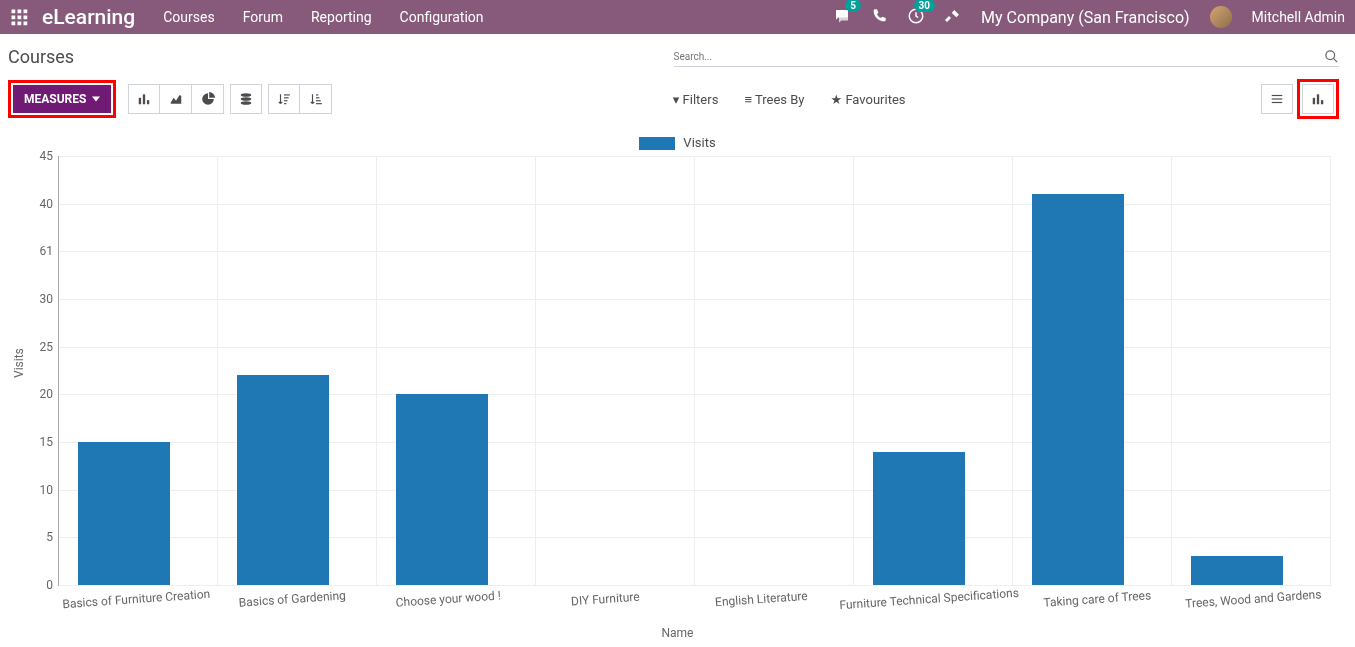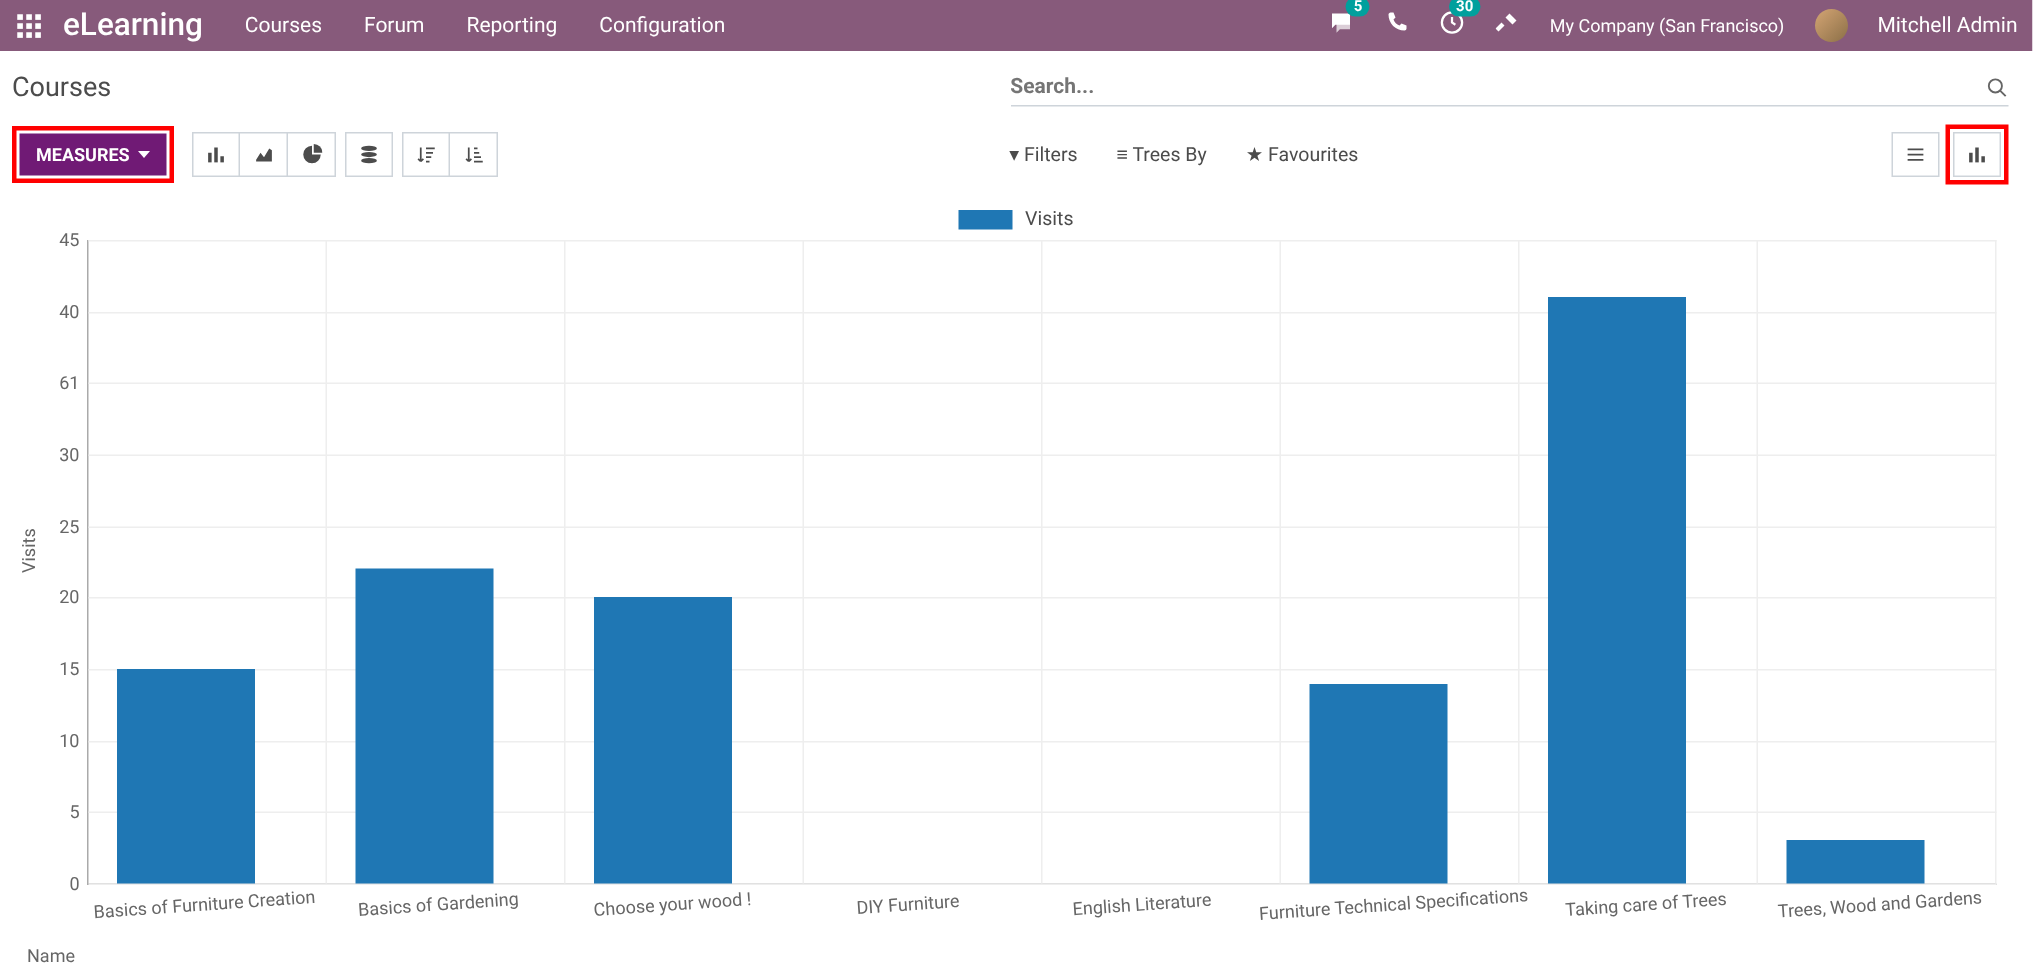--- a/index.html
+++ b/index.html
@@ -9,42 +9,42 @@
 .brand { font-size:21px; font-weight:500; margin-right:28px; }
 .nav-menu { display:flex; gap:28px; }
 .nav-menu a { color:#fff; text-decoration:none; font-size:14px; cursor:pointer; }
 .topbar-right { margin-left:auto; display:flex; align-items:center; gap:20px; }
 .ticon { position:relative; cursor:pointer; }
 .badge { position:absolute; top:-8px; right:-10px; background:#00a09d; color:#fff; font-size:10px; font-weight:700; border-radius:8px; padding:1px 5px; }
 .avatar { width:22px; height:22px; border-radius:50%; background:linear-gradient(135deg,#d4a574,#8b6f47); }
 .crumbrow { display:flex; align-items:center; padding:12px 16px 2px 8px; }
 .crumb { font-size:18px; color:#4c4c4c; }
 .searchwrap { margin-left:auto; width:50%; display:flex; align-items:center; border-bottom:1px solid #ced4da; }
-.searchwrap input { flex:1; border:none; outline:none; font-size:14px; padding:4px 0; color:#666;font-weight:bold; }
+.searchwrap input { flex:1; border:none; outline:none; font-size:10px; padding:4px 0; color:#666; }
 .toolrow { display:flex; align-items:center; padding:10px 16px 10px 8px; gap:0; }
 .measures-btn { background:#701a75; color:#fff; font-weight:700; font-size:12px; padding:7px 11px; border:none; display:flex; align-items:center; gap:6px; cursor:pointer; }
 .hl-red { border:3px solid #ff0000; padding:2px; margin-right:6px; }
 .iconbtn { width:32px; height:30px; border:1px solid #ced4da; background:#fff; display:flex; align-items:center; justify-content:center; cursor:pointer; color:#4c4c4c; }
 .iconbtn + .iconbtn { border-left:none; }
 .toolgroup { display:flex; margin-left:6px; }
 .filterbar { margin-left:auto; display:flex; gap:26px; align-items:center; font-size:13px; color:#4c4c4c; }
 .filterbar span { cursor:pointer; }
 .viewswitch { margin-left:auto; display:flex; align-items:center; }
 .chartwrap { position:relative; padding:2px 18px 10px 18px; }
 .legend { text-align:center; padding:4px 0 6px 0; font-size:13px; color:#4c4c4c; }
 .legend-swatch { display:inline-block; width:36px; height:13px; background:#1f77b4; vertical-align:middle; margin-right:8px; }
 .plot { position:relative; height:430px; margin-left:40px; margin-right:6px; border-left:1px solid #aaa; border-bottom:1px solid #aaa; }
 .grid-h { position:absolute; left:0; right:0; border-top:1px solid #eee; }
 .ytick { position:absolute; left:-32px; font-size:12px; color:#666; transform:translateY(-50%); text-align:right; width:26px; }
 .bars { position:absolute; left:0; right:0; bottom:0; top:0; display:flex; }
 .barcell { flex:1; position:relative; border-right:1px solid #eee; }
 .bar { position:absolute; bottom:0; left:12%; width:58%; background:#1f77b4; }
 .xlabels { display:flex; margin-left:40px; margin-right:6px; }
 .xlabel { flex:1; font-size:12px; color:#666; text-align:center; transform:rotate(-4deg); padding-top:6px; white-space:nowrap; }
-.axistitle-x { text-align:left; font-size:12px; color:#666; margin-top:20px; }
+.axistitle-x { text-align:center; font-size:12px; color:#666; margin-top:20px; }
 .axistitle-y { position:absolute; left:-6px; top:50%; transform:rotate(-90deg) translateX(20px); transform-origin:left top; font-size:12px; color:#666; }
 </style>
 </head>
 <body>
 
 <div class="topbar">
   <svg class="apps-icon" viewBox="0 0 24 24" fill="#fff">
       <rect x="2" y="2" width="5" height="5"></rect>
       <rect x="10" y="2" width="5" height="5"></rect>
       <rect x="18" y="2" width="5" height="5"></rect>
@@ -80,21 +80,21 @@
           <circle cx="12" cy="12" r="9"></circle>
           <path d="M12 7v5l3 2"></path>
         </svg>
       <span class="badge">30</span>
     </div>
     <div class="ticon">
       <svg width="16" height="16" viewBox="0 0 24 24" fill="#fff">
           <path d="M3 21l6-6-3-3-6 6 3 3zM14 3l7 7-4 4-7-7 4-4z"></path>
         </svg>
     </div>
-    <div style="font-size:12px;">My Company (San Francisco)</div>
+    <div style="font-size:16px;">My Company (San Francisco)</div>
     <div class="avatar"></div>
     <div style="font-size:14px;">Mitchell Admin</div>
   </div>
 </div>
 
 <div class="crumbrow">
   <div class="crumb">Courses</div>
   <div class="searchwrap">
     <input placeholder="Search..." style="">
     <svg width="15" height="15" viewBox="0 0 24 24" fill="none" stroke="#666" stroke-width="2">

